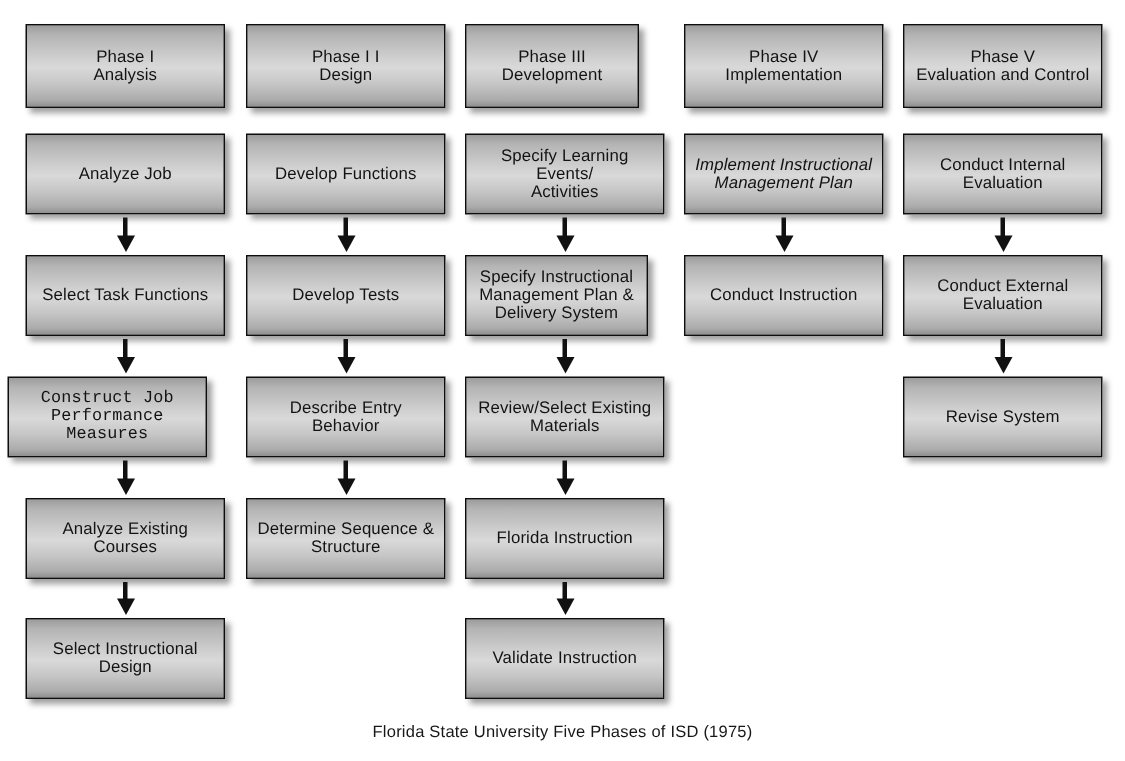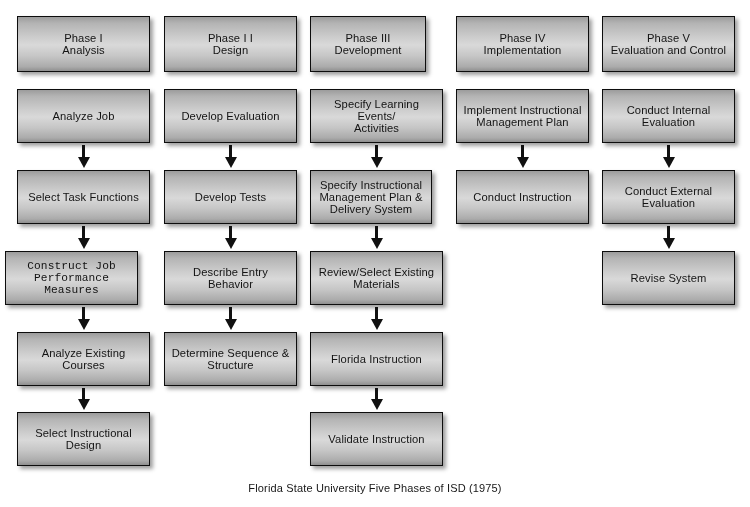--- a/index.html
+++ b/index.html
@@ -109,21 +109,21 @@
       <div class="head"></div>
     </div>
     <div class="node" style="left: 17px; top: 412px; width: 133px; height: 54px;">Select Instructional
 Design</div>
     <div class="arrow" style="left: 73.5px; top: 388px; width: 20px; height: 22px;">
       <div class="shaft" style="height: 12px;"></div>
       <div class="head"></div>
     </div>
     <div class="node" style="left: 164px; top: 16px; width: 133px; height: 56px;">Phase I I
 Design</div>
-    <div class="node" style="left: 164px; top: 89px; width: 133px; height: 54px;">Develop Evaluation</div>
+    <div class="node" style="left: 164px; top: 89px; width: 133px; height: 54px;">Develop Functions</div>
     <div class="node" style="left: 164px; top: 170px; width: 133px; height: 54px;">Develop Tests</div>
     <div class="arrow" style="left: 220.5px; top: 145px; width: 20px; height: 23px;">
       <div class="shaft" style="height: 13px;"></div>
       <div class="head"></div>
     </div>
     <div class="node" style="left: 164px; top: 251px; width: 133px; height: 54px;">Describe Entry Behavior</div>
     <div class="arrow" style="left: 220.5px; top: 226px; width: 20px; height: 23px;">
       <div class="shaft" style="height: 13px;"></div>
       <div class="head"></div>
     </div>
@@ -155,21 +155,21 @@
       <div class="shaft" style="height: 13px;"></div>
       <div class="head"></div>
     </div>
     <div class="node" style="left: 310px; top: 412px; width: 133px; height: 54px;">Validate Instruction</div>
     <div class="arrow" style="left: 366.5px; top: 388px; width: 20px; height: 22px;">
       <div class="shaft" style="height: 12px;"></div>
       <div class="head"></div>
     </div>
     <div class="node" style="left: 456px; top: 16px; width: 133px; height: 56px;">Phase IV
 Implementation</div>
-    <div class="node" style="left: 456px; top: 89px; width: 133px; height: 54px;">Implement Instructional
+    <div class="node" style="left: 456px; top: 89px; width: 133px; height: 54px; font-style: italic;">Implement Instructional
 Management Plan</div>
     <div class="node" style="left: 456px; top: 170px; width: 133px; height: 54px;">Conduct Instruction</div>
     <div class="arrow" style="left: 512.5px; top: 145px; width: 20px; height: 23px;">
       <div class="shaft" style="height: 13px;"></div>
       <div class="head"></div>
     </div>
     <div class="node" style="left: 602px; top: 16px; width: 133px; height: 56px;">Phase V
 Evaluation and Control</div>
     <div class="node" style="left: 602px; top: 89px; width: 133px; height: 54px;">Conduct Internal
 Evaluation</div>

